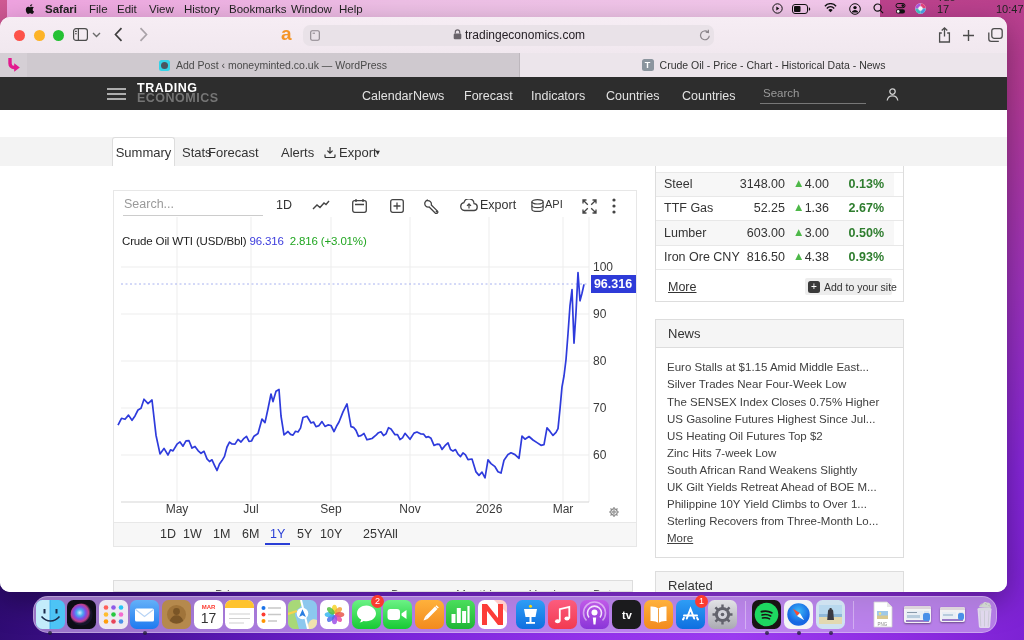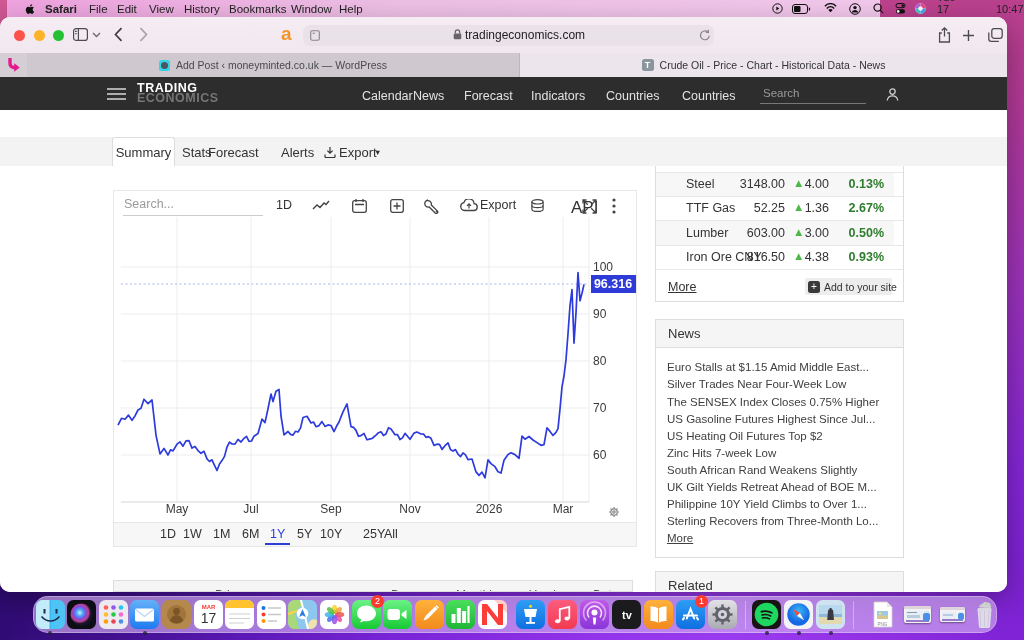--- a/index.html
+++ b/index.html
@@ -21,21 +21,21 @@
 .tab{position:absolute;top:0;height:24px;display:flex;align-items:center;justify-content:center}
 
 #teheader{position:absolute;left:0;top:60px;width:100%;height:33px;background:#2d2d2d}
 #bluebar{position:absolute;left:0;top:93px;width:100%;height:27px;background:#4383c4}
 #tabstrip{position:absolute;left:0;top:120px;width:100%;height:29px;background:#f3f3f3;font-size:13px;color:#333}
 #pagebg{position:absolute;left:0;top:149px;width:100%;height:426px;background:#fff}
 
 #chartbox{position:absolute;left:113px;top:173px;width:524px;height:357px;border:1px solid #e7e7e7;background:#fff}
 .shead{height:28px;background:#f5f5f5;border-bottom:1px solid #ddd;font-size:13px;color:#333;display:flex;align-items:center;padding-left:12px}
 .srow{position:absolute;left:0;width:249px;height:14px}
-.srow .n{position:absolute;left:31px}
+.srow .n{position:absolute;left:9px}
 .srow .v{position:absolute;right:119px}
 .srow .t{position:absolute;left:138px;color:#4db848;font-size:11.5px;top:0}
 .srow .c{position:absolute;right:75px}
 .srow .p{position:absolute;right:20px;color:#2e7d2e;font-weight:bold}
 .news{position:absolute;left:11px;font-size:11.5px;color:#404040;white-space:nowrap}
 .news:nth-of-type(2){top:41px}.news:nth-of-type(3){top:58px}.news:nth-of-type(4){top:76px}
 .news:nth-of-type(5){top:93px}.news:nth-of-type(6){top:110px}.news:nth-of-type(7){top:127px}
 .news:nth-of-type(8){top:144px}.news:nth-of-type(9){top:161px}.news:nth-of-type(10){top:178px}
 .news:nth-of-type(11){top:195px}.news:nth-of-type(12){top:212px}
 </style></head>
@@ -215,21 +215,21 @@
     <svg style="position:absolute;left:346px;top:8px" width="18" height="13" viewBox="0 0 18 13">
         <path d="M4.5 11.5a4 4 0 0 1-.6-7.9 5.2 5.2 0 0 1 10.2 1.1 3.4 3.4 0 0 1-.6 6.8z" fill="none" stroke="#444" stroke-width="1.3"></path>
         <path d="M9 9.5V5M7 6.8L9 4.8l2 2" fill="none" stroke="#444" stroke-width="1.2"></path>
       </svg>
     <span style="position:absolute;left:366px;top:7px;font-size:12.5px;color:#333">Export</span>
     <svg style="position:absolute;left:417px;top:8px" width="13" height="14" viewBox="0 0 13 14">
         <ellipse cx="6.5" cy="2.8" rx="5.6" ry="2.2" fill="none" stroke="#444" stroke-width="1.2"></ellipse>
         <path d="M.9 2.8v3.7c0 1.2 2.5 2.2 5.6 2.2s5.6-1 5.6-2.2V2.8" fill="none" stroke="#444" stroke-width="1.2"></path>
         <path d="M.9 6.5v3.7c0 1.2 2.5 2.2 5.6 2.2s5.6-1 5.6-2.2V6.5" fill="none" stroke="#444" stroke-width="1.2"></path>
       </svg>
-    <span style="position:absolute;left:457px;top:7px;font-size:17px;color:#333">API</span>
+    <span style="position:absolute;left:431px;top:7px;font-size:11px;color:#333">API</span>
     <svg style="position:absolute;left:468px;top:8px" width="15" height="15" viewBox="0 0 15 15">
         <g fill="none" stroke="#444" stroke-width="1.3">
           <path d="M5.8 5.8L1.5 1.5M1 4.5V1h3.5M9.2 5.8l4.3-4.3M10.5 1H14v3.5M5.8 9.2l-4.3 4.3M1 10.5V14h3.5M9.2 9.2l4.3 4.3M14 10.5V14h-3.5"></path>
         </g>
       </svg>
     <svg style="position:absolute;left:498px;top:7px" width="4" height="16" viewBox="0 0 4 16">
         <circle cx="2" cy="2" r="1.6" fill="#444"></circle>
         <circle cx="2" cy="8" r="1.6" fill="#444"></circle>
         <circle cx="2" cy="14" r="1.6" fill="#444"></circle>
       </svg>
@@ -265,20 +265,21 @@
           <text x="449" y="322" text-anchor="middle">Mar</text>
       </g>
       <rect x="477" y="84" width="45" height="18" fill="#2e3bd8"></rect>
       <text x="499" y="97" text-anchor="middle" font-family="Liberation Sans, sans-serif" font-size="12.5" font-weight="bold" fill="#fff">96.316</text>
       <g transform="translate(494,315)" stroke="#888" fill="none" stroke-width="1.2">
           <circle cx="6" cy="6" r="3.2"></circle>
           <circle cx="6" cy="6" r="1.2"></circle>
           <path d="M6 1v2M6 9v2M1 6h2M9 6h2M2.5 2.5l1.4 1.4M8.1 8.1l1.4 1.4M2.5 9.5l1.4-1.4M8.1 3.9l1.4-1.4"></path>
         </g>
     </svg>
+    <div style="position:absolute;left:8px;top:44px;font-size:11.5px;letter-spacing:-.15px"><span style="color:#222">Crude Oil WTI (USD/Bbl)</span> <span style="color:#3b3bdd">96.316</span>&nbsp; <span style="color:#21a621">2.816 (+3.01%)</span></div>
     <div style="position:absolute;left:0;top:331px;width:522px;height:24px;background:#f7f7f7;border-top:1px solid #e8e8e8;font-size:12.5px;color:#333">
       <span style="position:absolute;left:46px;top:4px">1D</span>
       <span style="position:absolute;left:69px;top:4px">1W</span>
       <span style="position:absolute;left:99px;top:4px">1M</span>
       <span style="position:absolute;left:128px;top:4px">6M</span>
       <span style="position:absolute;left:156px;top:4px;color:#2a3fd6">1Y</span>
       <div style="position:absolute;left:151px;top:20px;width:25px;height:2px;background:#2a3fd6"></div>
       <span style="position:absolute;left:183px;top:4px">5Y</span>
       <span style="position:absolute;left:206px;top:4px">10Y</span>
       <span style="position:absolute;left:249px;top:4px">25Y</span>

